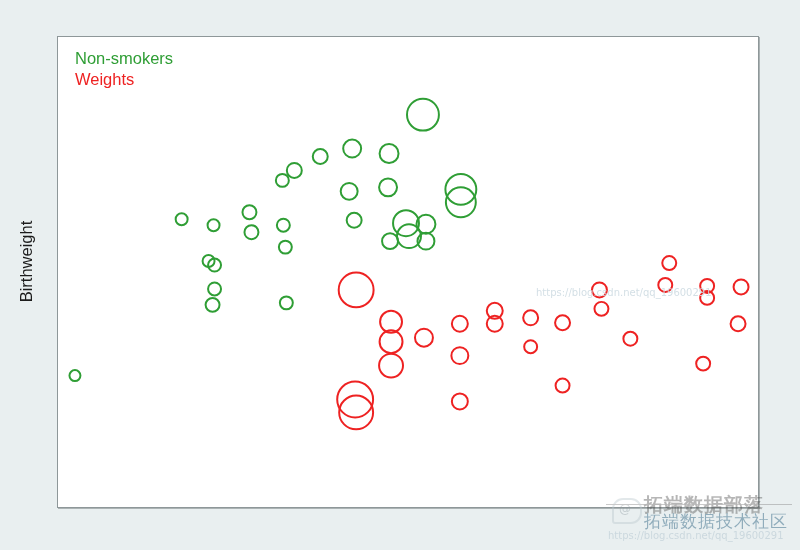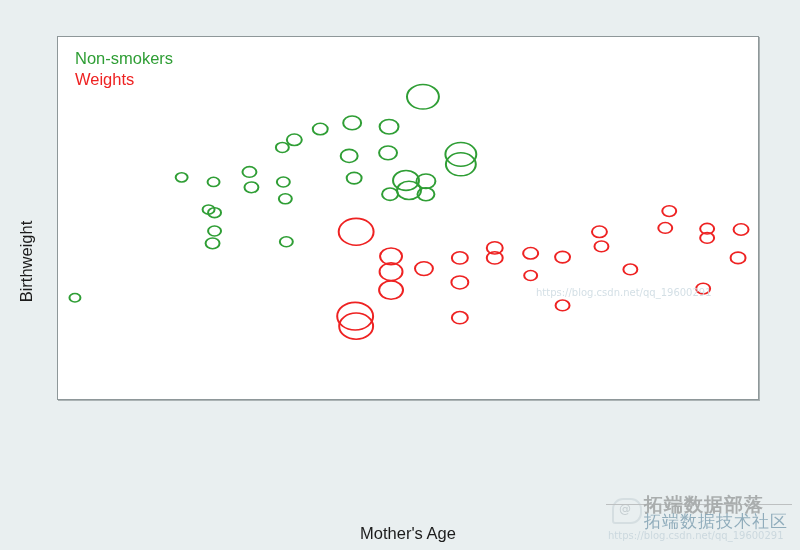--- a/index.html
+++ b/index.html
@@ -27,21 +27,21 @@
     text-align: center;
     font-size: 25px;
     color: #3a4a63;
     letter-spacing: 0.2px;
     font-family: "Liberation Sans", sans-serif;
   }
   #plot-frame {
     position: absolute;
     left: 57px; top: 36px;
     width: 702px;
-    height: 364px;
+    height: 472px;
     background: #ffffff;
     border: 1px solid #8e9799;
     box-sizing: border-box;
     box-shadow: 1px 1px 0 rgba(120,130,132,0.55);
     overflow: hidden;
   }
   #plot-svg { display:block; width:100%; height:100%; }
   .legend-entry {
     position: absolute;
     font-size: 16.5px;
@@ -205,21 +205,20 @@
         </g>
     </svg>
 
     <div class="legend-entry" id="legend-nonsmokers" style="color: rgb(47, 158, 53);">Non-smokers</div>
     <div class="legend-entry" id="legend-smokers" style="color: rgb(238, 34, 34);">Weights</div>
 
     <div id="plot-watermark">https://blog.csdn.net/qq_19600291</div>
   </div>
 
   <div id="y-axis-label">Birthweight</div>
-  <div id="x-axis-label">Mother's Age</div>
 
   <div id="watermark">
     <div class="wm-badge"></div>
     <div class="wm-at">@</div>
     <div class="wm-rule"></div>
     <div class="wm-line1">拓端数据部落</div>
     <div class="wm-line2">拓端数据技术社区</div>
     <div class="wm-line3">https://blog.csdn.net/qq_19600291</div>
   </div>
 

